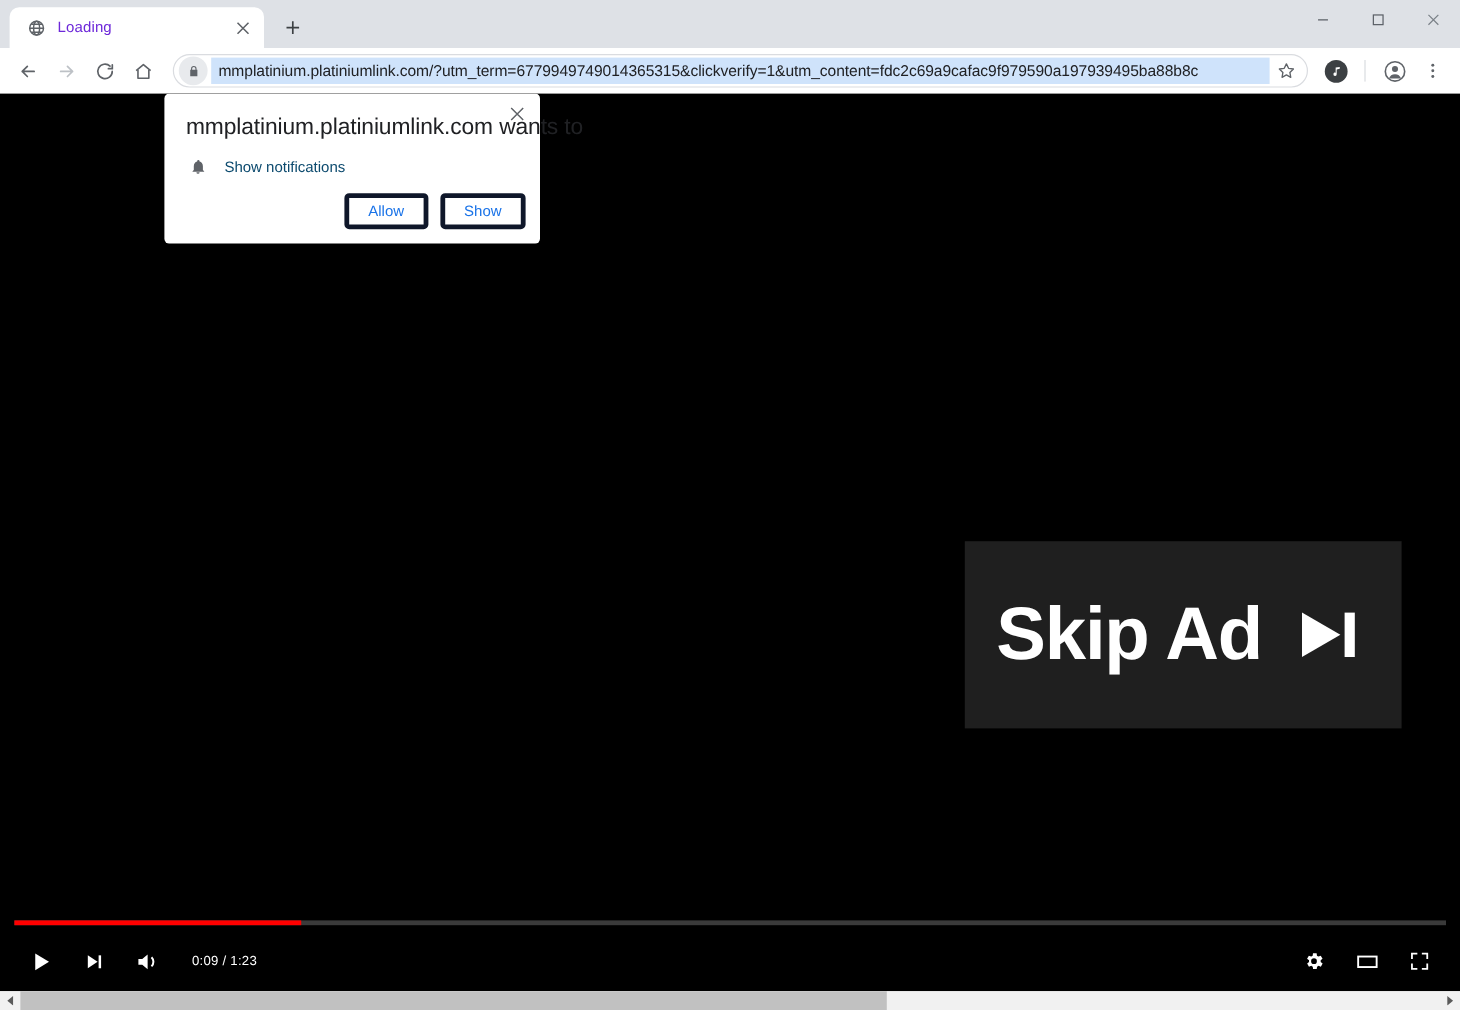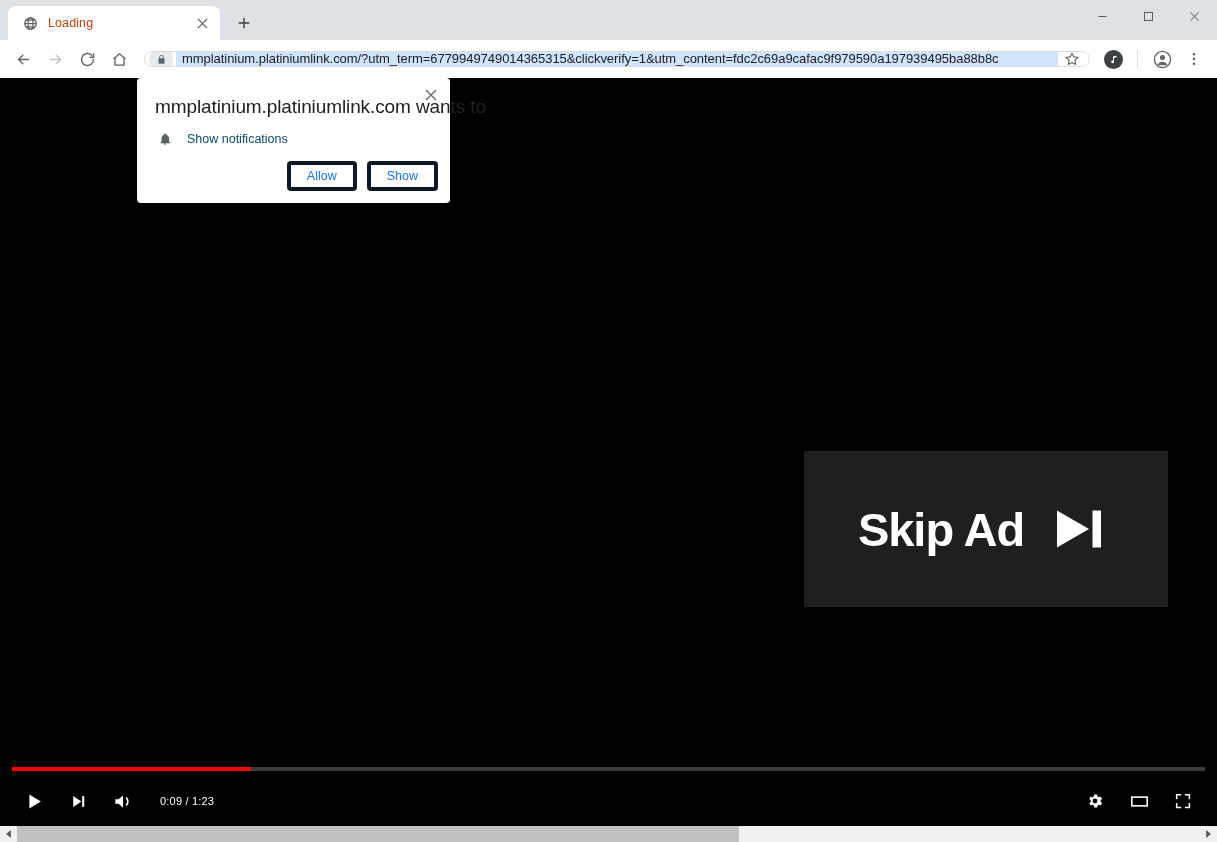--- a/index.html
+++ b/index.html
@@ -19,21 +19,21 @@
     display:flex; align-items:flex-end; position:relative; flex:0 0 40px;
   }
   .tab {
     margin-left:8px; width:212px; height:34px;
     background:#fff; border-radius:8px 8px 0 0;
     display:flex; align-items:center; padding:0 8px 0 14px;
     position:relative; gap:10px;
   }
   .tab-favicon { width:16px; height:16px; flex:0 0 16px; display:flex; align-items:center; justify-content:center; }
   .tab-title {
-    flex:1; font-size:12.5px; color:#c2410c; white-space:nowrap; overflow:hidden;
+    flex:1; font-size:12.5px; color:#6d28d9; white-space:nowrap; overflow:hidden;
     text-overflow:ellipsis; letter-spacing:.1px;
   }
   .tab-close {
     width:20px; height:20px; border-radius:50%;
     display:flex; align-items:center; justify-content:center;
     flex:0 0 20px; color:#5f6368;
   }
   .newtab {
     width:28px; height:28px; margin-left:10px; margin-bottom:3px;
     border-radius:50%; display:flex; align-items:center; justify-content:center;
@@ -51,21 +51,21 @@
     padding:0 8px; gap:2px; flex:0 0 38px; position:relative; z-index:5;
   }
   .tbtn {
     width:30px; height:30px; border-radius:50%;
     display:flex; align-items:center; justify-content:center;
     color:#5f6368; flex:0 0 30px;
   }
   .tbtn.disabled { color:#bdc1c6; }
 
   .omnibox {
-    flex:1; height:16px; margin:0 6px 0 8px;
+    flex:1; height:28px; margin:0 6px 0 8px;
     background:#fff; border:1px solid #dadce0; border-radius:14px;
     display:flex; align-items:center; padding:0 2px 0 2px; position:relative; overflow:hidden;
   }
   .site-chip {
     width:24px; height:24px; border-radius:50%; background:#e8eaed;
     display:flex; align-items:center; justify-content:center; flex:0 0 24px; margin-left:2px;
   }
   .url-text {
     flex:1; font-size:13px; color:#202124; white-space:nowrap; overflow:hidden;
     background:#cfe3fb; padding:3px 2px 3px 6px; margin-left:3px; line-height:16px;
@@ -115,21 +115,21 @@
     display:flex; align-items:center; justify-content:center; cursor:pointer;
   }
 
   
   .skipad {
     position:absolute; left:804px; top:373px; width:364px; height:156px;
     background:#1f1f1f; display:flex; align-items:center; justify-content:center;
     gap:20px; cursor:pointer;
   }
   .skipad-text {
-    color:#fff; font-size:47px; font-weight:bold; letter-spacing:-1px;
+    color:#fff; font-size:62px; font-weight:bold; letter-spacing:-1px;
     line-height:1; font-family:"Liberation Sans", sans-serif;
   }
   .skipad-icon { display:flex; align-items:center; }
 
   
   .player {
     position:absolute; left:0; right:0; bottom:0; height:62px;
     background:#000; z-index:10;
   }
   .progress-wrap { position:absolute; left:0; right:0; top:4px; height:6px; padding:0 12px; }

